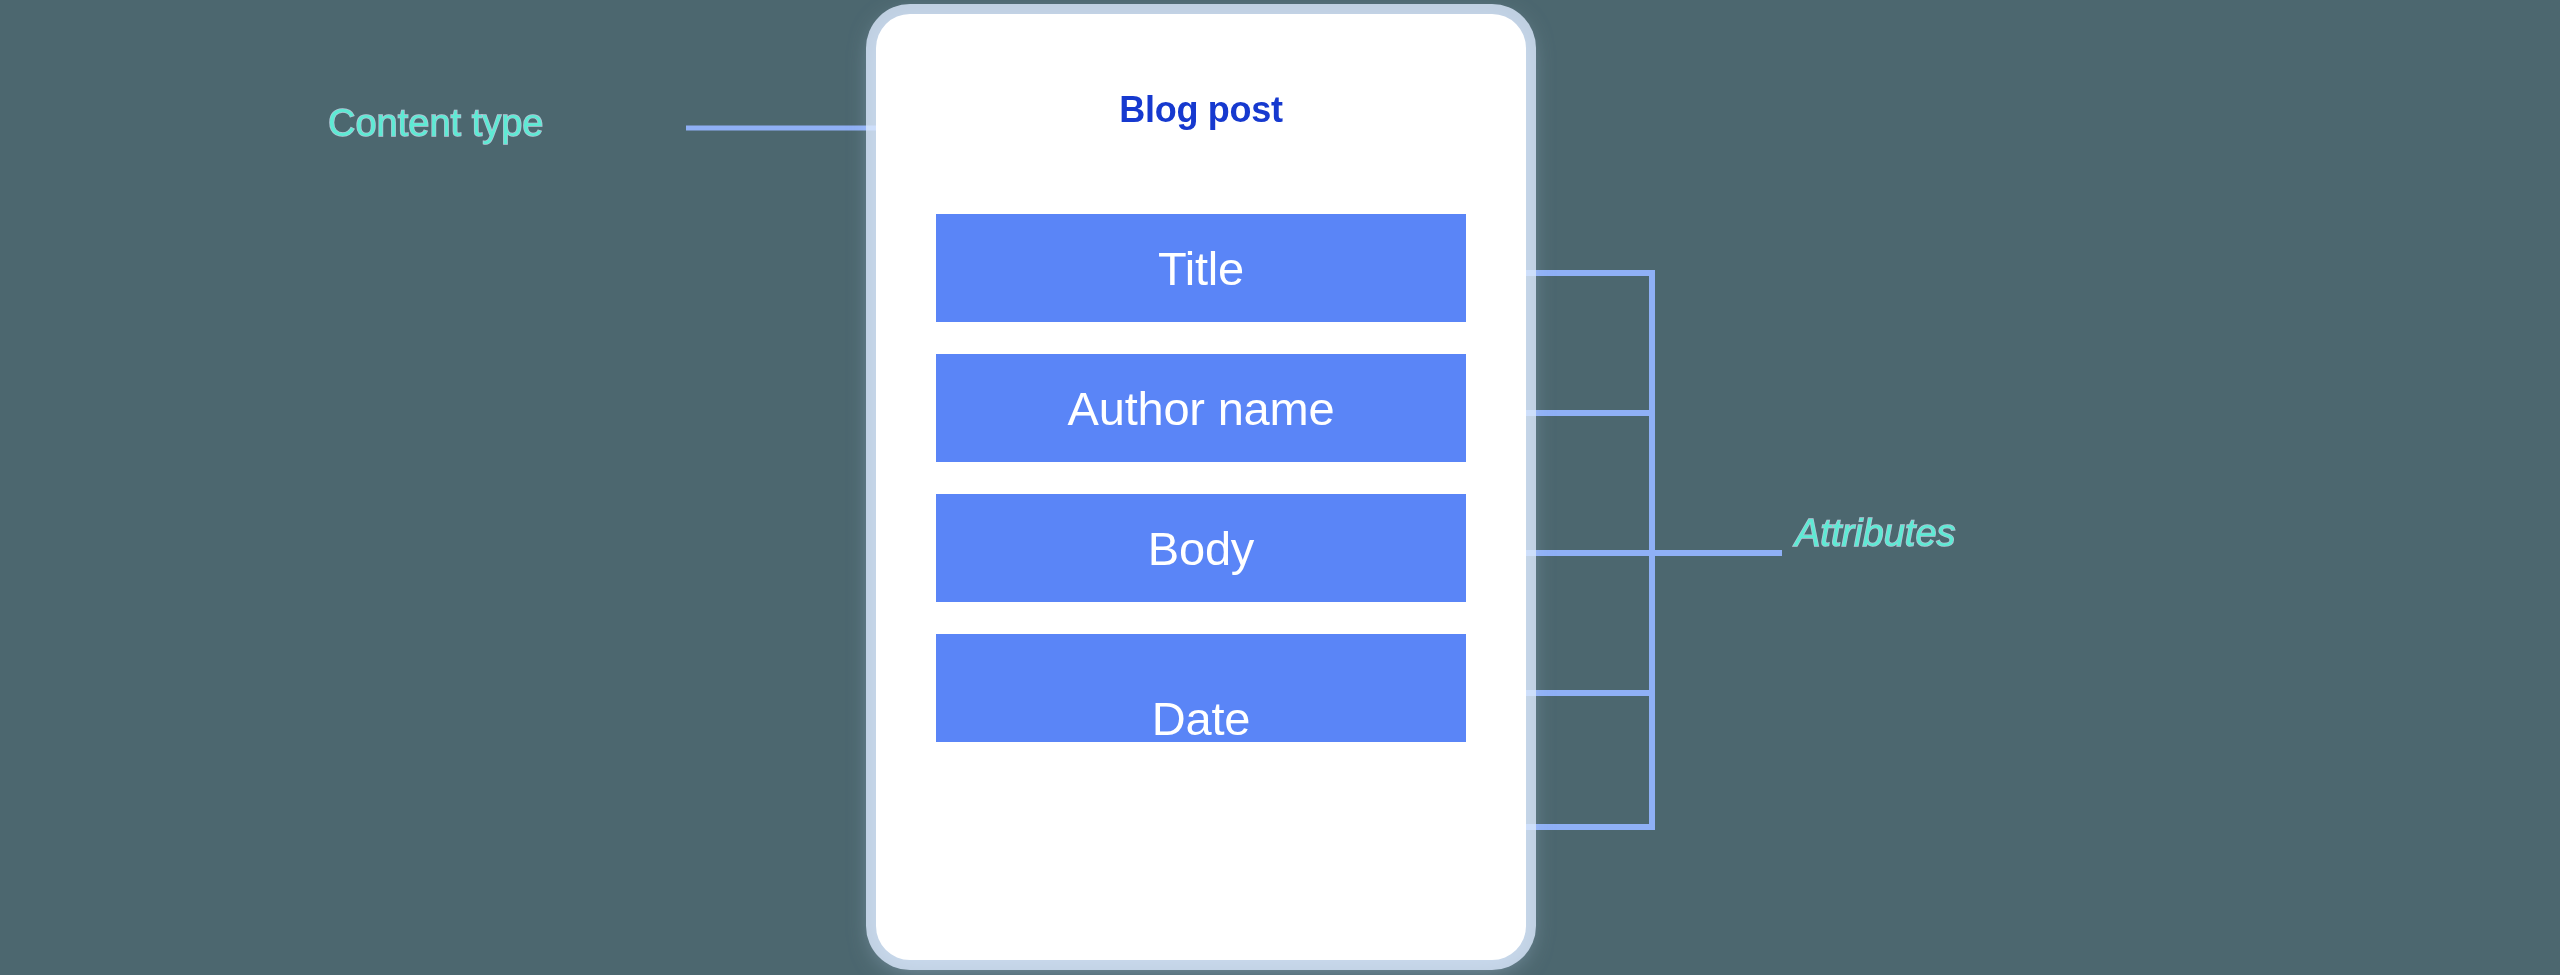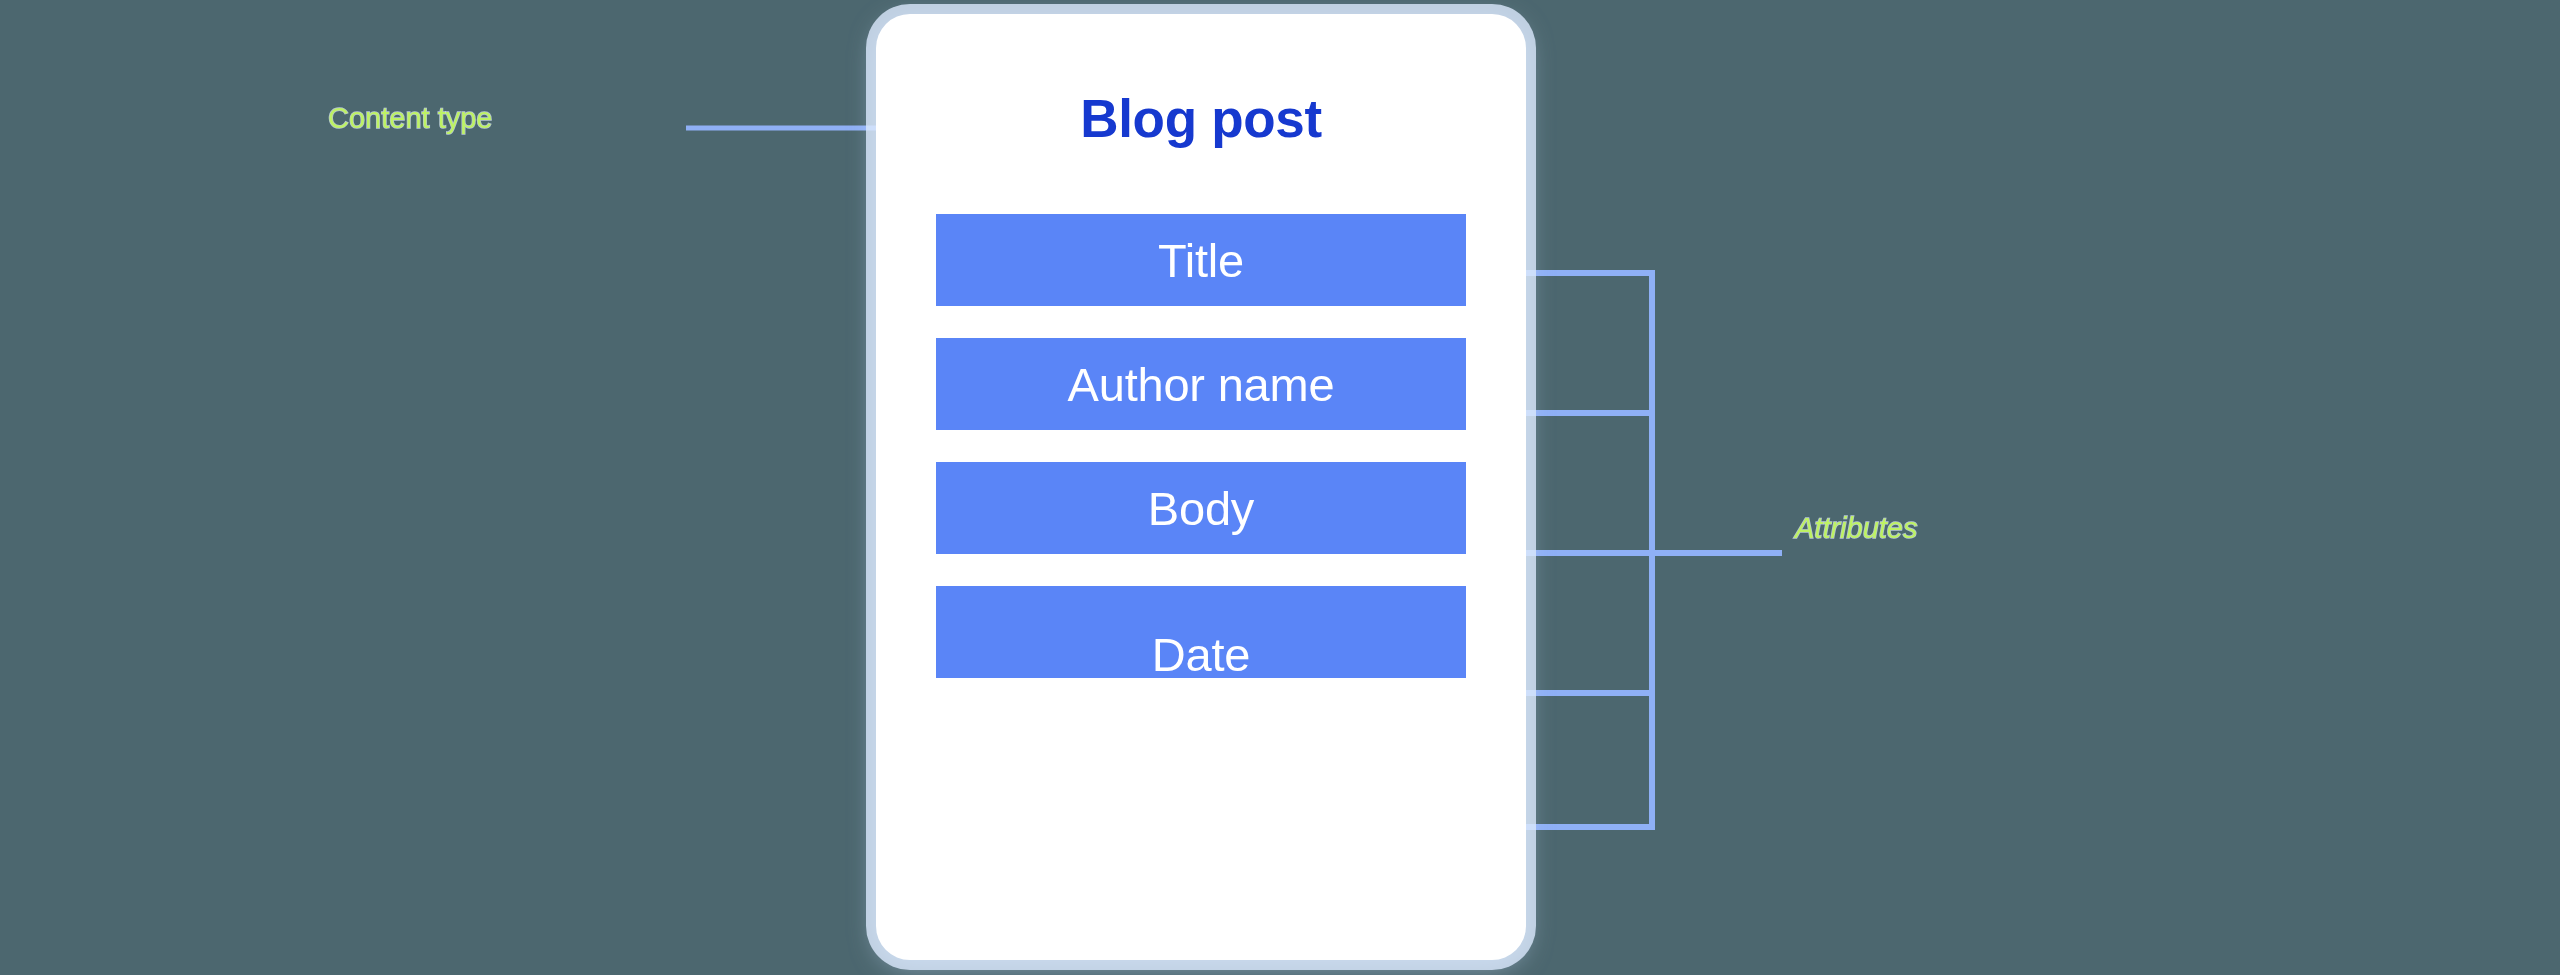--- a/index.html
+++ b/index.html
@@ -40,56 +40,56 @@
     border-radius: 34px;
     box-shadow: 0 0 0 10px rgba(219,233,253,0.80),
                 0 6px 26px rgba(200,222,250,0.55);
   }
   .card-title {
     position: absolute;
     left: 0;
     top: 78px;
     width: 100%;
     text-align: center;
-    font-size: 53px;
+    font-size: 36px;
     font-weight: bold;
     color: #1639cf;
     letter-spacing: -0.3px;
     line-height: 1;
   }
   .attr-list {
     position: absolute;
     left: 60px;
     top: 200px;
     width: 530px;
   }
   .attr-box {
     width: 530px;
-    height: 92px;
+    height: 108px;
     background: #5a85f7;
     margin-bottom: 32px;
     display: flex;
     align-items: center;
     justify-content: center;
   }
   .attr-box:last-child { margin-bottom: 0; align-items: flex-end; }
   .attr-label {
     color: #ffffff;
     font-size: 47px;
     font-weight: 400;
     line-height: 1;
     letter-spacing: -0.2px;
   }
 
   
   .callout {
     position: absolute;
-    font-size: 29px;
+    font-size: 38px;
     font-weight: 400;
-    color: #bef264;
+    color: #5eead4;
     line-height: 1;
     white-space: nowrap;
     -webkit-text-stroke: 1.4px rgba(215,228,248,0.75);
     paint-order: stroke fill;
   }
   .callout-content-type {
     left: 328px;
     top: 104px;
   }
   .callout-attributes {

